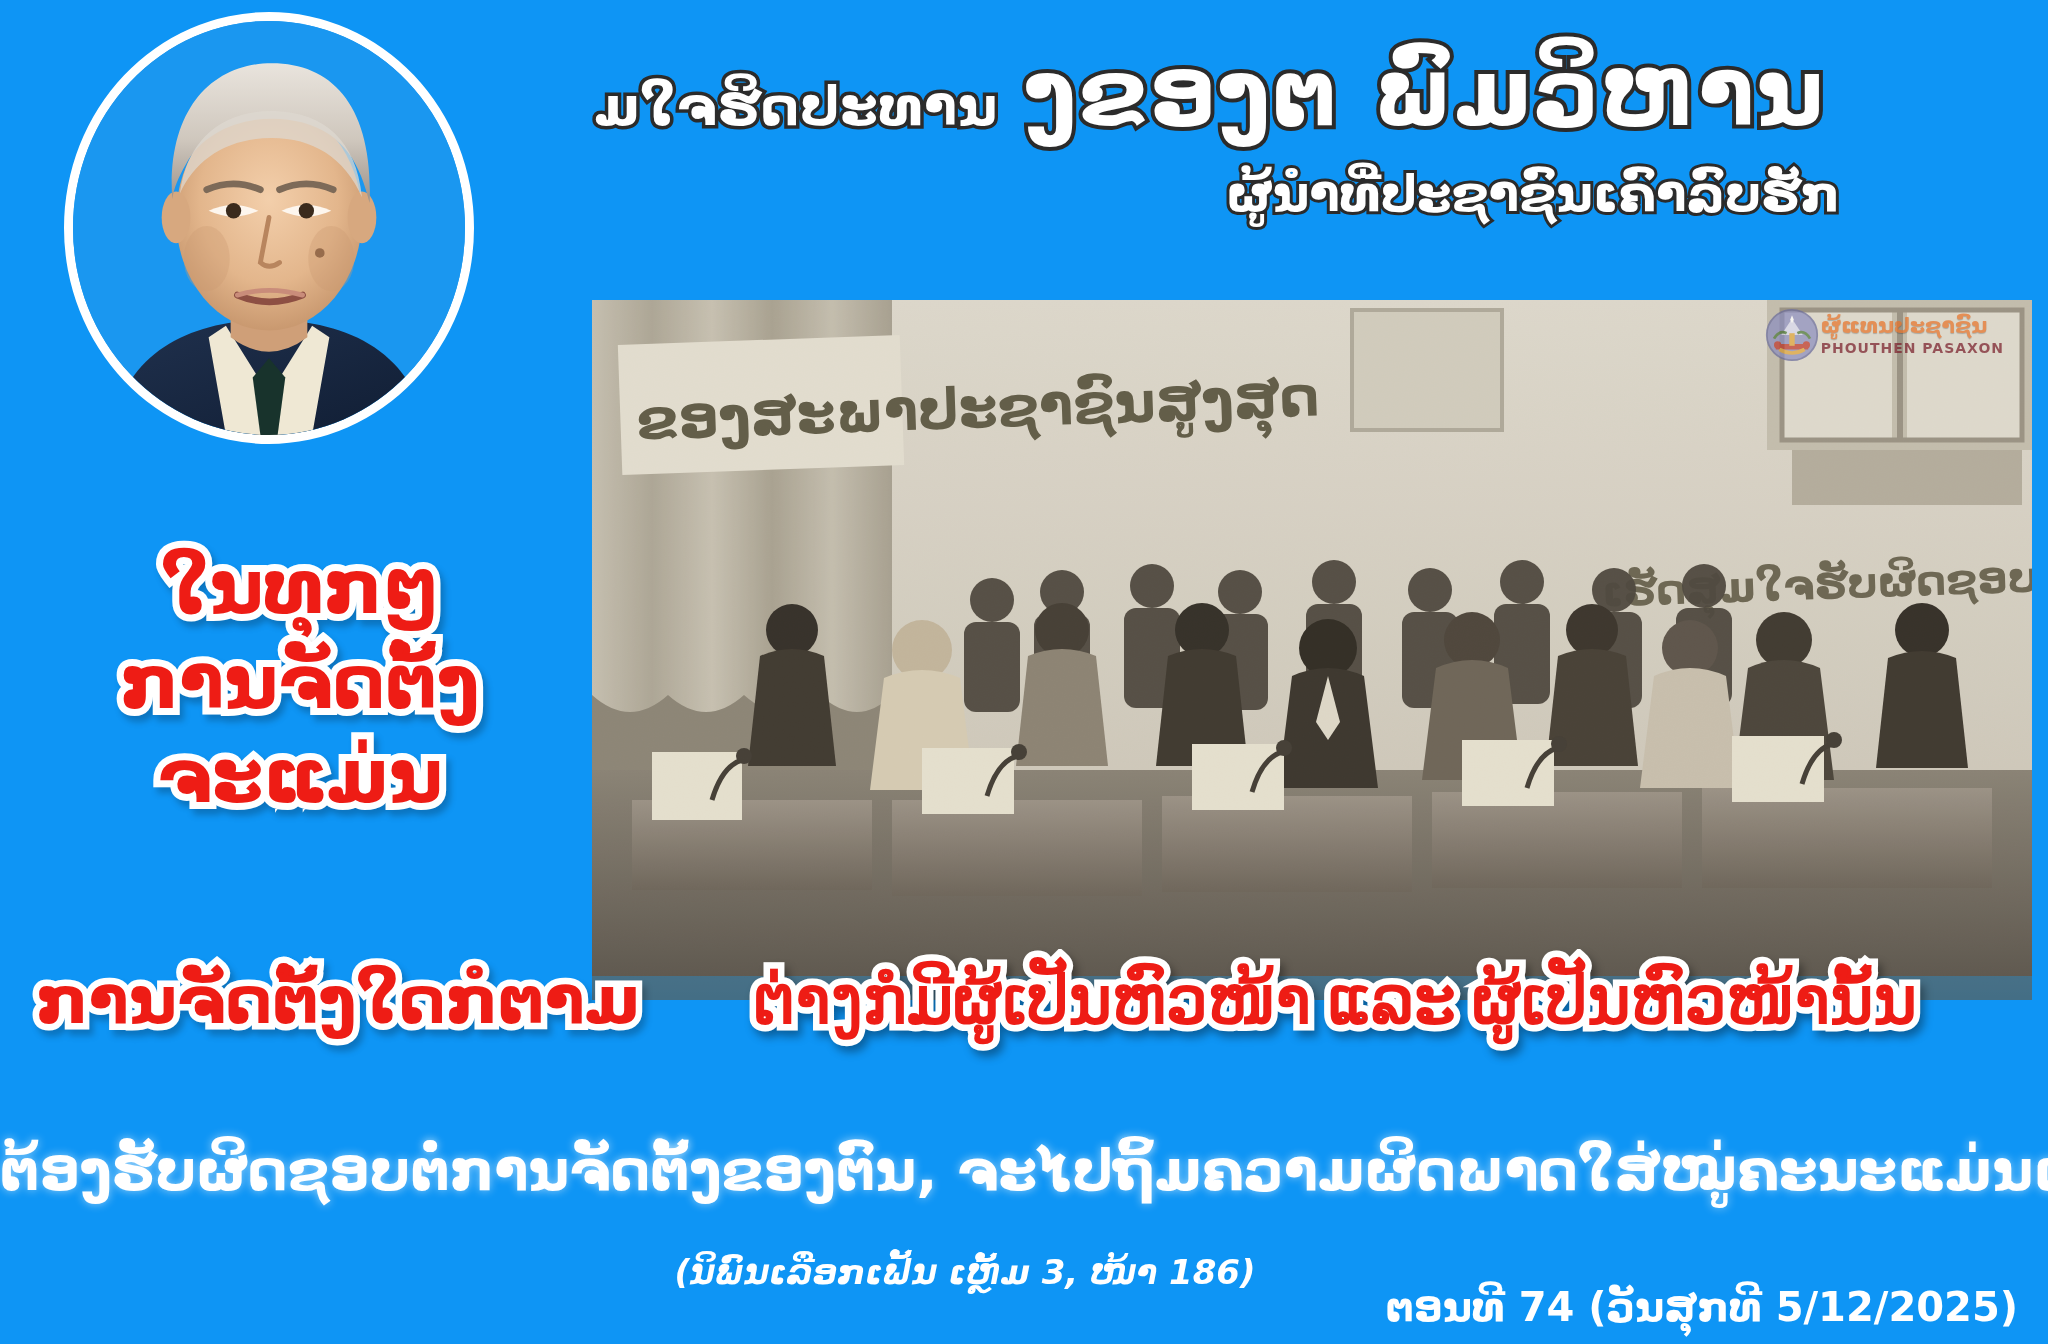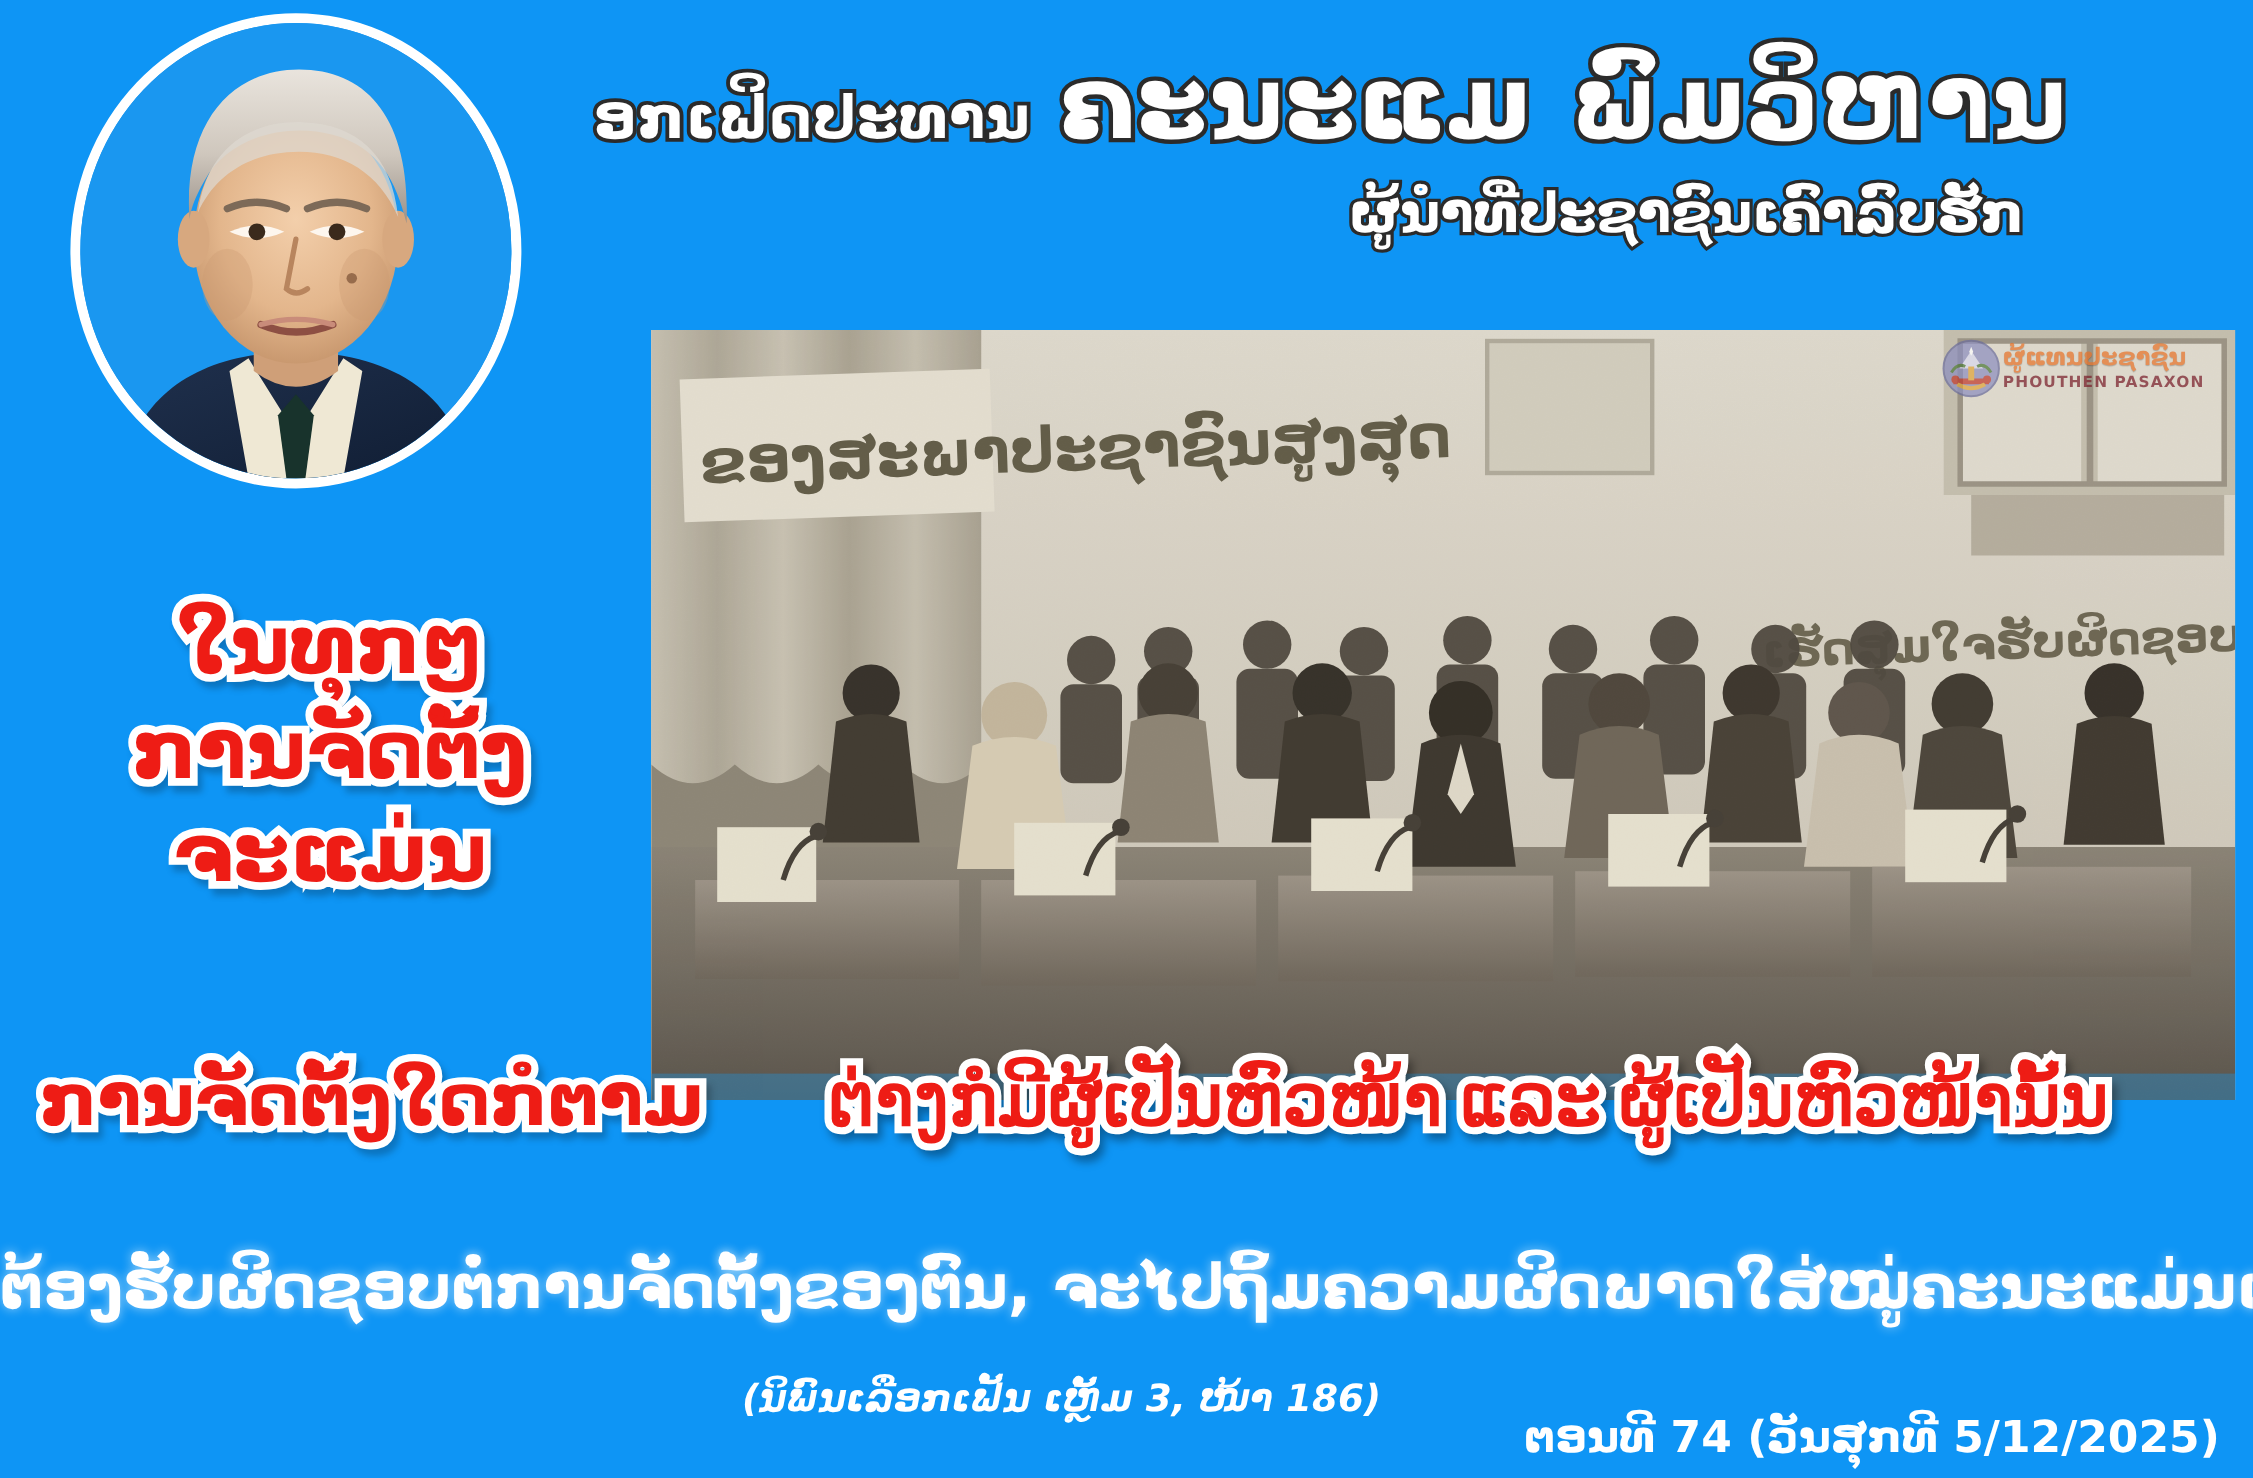--- a/index.html
+++ b/index.html
@@ -185,22 +185,22 @@
 
     <circle cx="258" cy="242" r="5" fill="#7c5338"></circle>
 
     <ellipse cx="140" cy="248" rx="24" ry="34" fill="#cb9a72" opacity=".35"></ellipse>
     <ellipse cx="270" cy="248" rx="24" ry="34" fill="#cb9a72" opacity=".35"></ellipse>
   </svg>
 </div>
 
 <div id="headline">
   <div class="hl-row">
-    <span class="hl-small">ອກເຟິດປະທານ</span>
-    <span class="hl-big">ຄະນະແມ ພົມວິຫານ</span>
+    <span class="hl-small">ມໃຈຮິດປະທານ</span>
+    <span class="hl-big">ງຂອງຕ ພົມວິຫານ</span>
   </div>
   <div id="subtitle">ຜູ້ນຳທີ່ປະຊາຊົນເຄົາລົບຮັກ</div>
 </div>
 
 <div id="photo">
   <svg id="photo-svg" viewBox="0 0 1440 700" preserveAspectRatio="none">
     <defs>
       <linearGradient id="wall" x1="0" y1="0" x2="0" y2="1">
         <stop offset="0%" stop-color="#e6e1d6"></stop>
         <stop offset="100%" stop-color="#cfc9bb"></stop>

